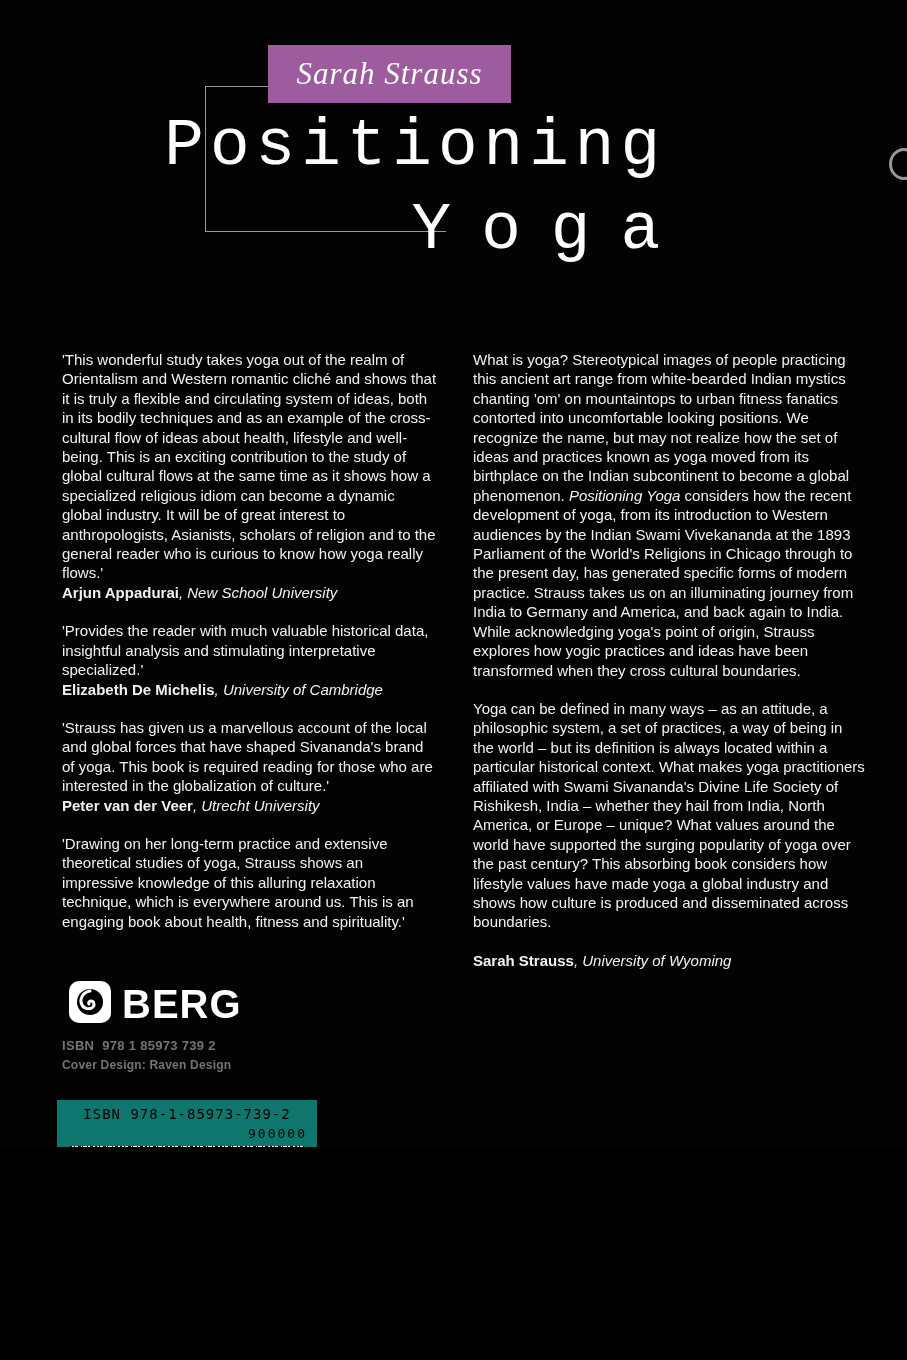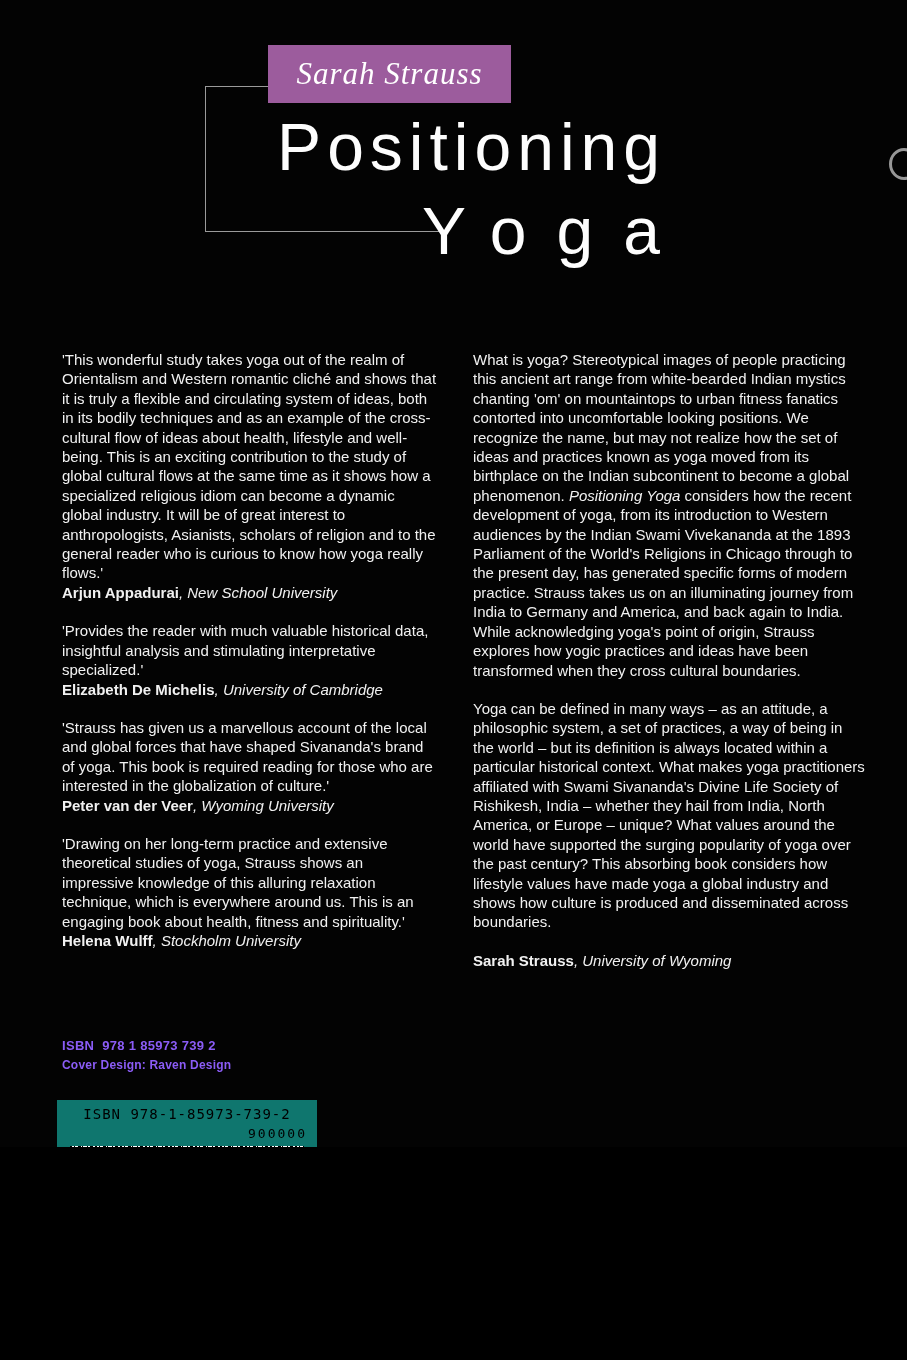--- a/index.html
+++ b/index.html
@@ -15,21 +15,21 @@
   }
   .author-banner{
     position:absolute;left:268px;top:45px;width:243px;height:58px;background:#9c5c9d;
     display:flex;align-items:center;justify-content:center;z-index:3;
   }
   .author-banner span{
     font-family:"Liberation Serif",serif;font-style:italic;font-size:31px;color:#fff;letter-spacing:1px;
   }
   .title{
     position:absolute;top:104px;right:247px;text-align:right;z-index:2;color:#fdfdfd;
-    font-family:Liberation Sans, sans-serif;font-weight:400;
+    font-family:Liberation Mono, monospace;font-weight:400;
   }
   .title .line1{font-size:66px;line-height:86px;letter-spacing:6px;margin-right:-6px;white-space:nowrap;}
   .title .line2{font-size:66px;line-height:82px;letter-spacing:30px;margin-right:-30px;white-space:nowrap;}
   .edge-mark{
     position:absolute;right:-12px;top:148px;width:24px;height:26px;border:3px solid #bdbdbd;
     border-radius:50%;opacity:.8;
   }
   .col{position:absolute;top:350px;font-size:15px;line-height:19.4px;color:#f1f1f1;}
   .col-left{left:62px;width:376px;}
   .col-right{left:473px;width:392px;}
@@ -39,21 +39,21 @@
   .para{margin:0 0 19px 0;}
   .ital{font-style:italic;}
   .author-line .b{font-weight:bold;}
   .author-line .i{font-style:italic;}
   .publisher{
     position:absolute;left:68px;top:980px;display:flex;align-items:center;gap:10px;
   }
   .publisher .berg-name{
     font-size:40px;font-weight:bold;color:#fff;letter-spacing:1px;line-height:44px;
   }
-  .isbn-block{position:absolute;left:62px;top:1038px;color:#8b5cf6;}
+  .isbn-block{position:absolute;left:62px;top:1038px;color:#737373;}
   .isbn-line{font-size:13px;font-weight:bold;letter-spacing:.3px;}
   .isbn-line .lbl{margin-right:8px;}
   .cover-design{font-size:12px;font-weight:bold;margin-top:5px;letter-spacing:.2px;}
   .barcode{
     position:absolute;left:57px;top:1100px;width:260px;height:147px;background:#0f766e;color:#000;
     font-family:"DejaVu Sans Mono",monospace;
   }
   .bc-header{position:absolute;left:0;right:0;top:6px;text-align:center;font-size:14px;letter-spacing:1px;}
   .bc-addon{position:absolute;right:10px;top:26px;font-size:13px;letter-spacing:2px;}
   .bc-bars{
@@ -100,34 +100,43 @@
     <div class="quote">
       <div>'This wonderful study takes yoga out of the realm of Orientalism and Western romantic cliché and shows that it is truly a flexible and circulating system of ideas, both in its bodily techniques and as an example of the cross-cultural flow of ideas about health, lifestyle and well-being. This is an exciting contribution to the study of global cultural flows at the same time as it shows how a specialized religious idiom can become a dynamic global industry. It will be of great interest to anthropologists, Asianists, scholars of religion and to the general reader who is curious to know how yoga really flows.'</div>
       <div class="q-attrib"><span class="b">Arjun Appadurai</span><span class="i">, New School University</span></div>
     </div>
     <div class="quote">
       <div>'Provides the reader with much valuable historical data, insightful analysis and stimulating interpretative specialized.'</div>
       <div class="q-attrib"><span class="b">Elizabeth De Michelis</span><span class="i">, University of Cambridge</span></div>
     </div>
     <div class="quote">
       <div>'Strauss has given us a marvellous account of the local and global forces that have shaped Sivananda's brand of yoga. This book is required reading for those who are interested in the globalization of culture.'</div>
-      <div class="q-attrib"><span class="b">Peter van der Veer</span><span class="i">, Wyoming University</span></div>
+      <div class="q-attrib"><span class="b">Peter van der Veer</span><span class="i">, Utrecht University</span></div>
     </div>
     <div class="quote">
       <div>'Drawing on her long-term practice and extensive theoretical studies of yoga, Strauss shows an impressive knowledge of this alluring relaxation technique, which is everywhere around us. This is an engaging book about health, fitness and spirituality.'</div>
-      <div class="q-attrib"><span class="b">Helena Wulff</span><span class="i">, Stockholm University</span></div>
     </div>
   </div>
 
   <div class="col col-right">
     <div class="para"><span>What is yoga? Stereotypical images of people practicing this ancient art range from white-bearded Indian mystics chanting 'om' on mountaintops to urban fitness fanatics contorted into uncomfortable looking positions. We recognize the name, but may not realize how the set of ideas and practices known as yoga moved from its birthplace on the Indian subcontinent to become a global phenomenon. </span><span class="ital">Positioning Yoga</span><span> considers how the recent development of yoga, from its introduction to Western audiences by the Indian Swami Vivekananda at the 1893 Parliament of the World's Religions in Chicago through to the present day, has generated specific forms of modern practice. Strauss takes us on an illuminating journey from India to Germany and America, and back again to India. While acknowledging yoga's point of origin, Strauss explores how yogic practices and ideas have been transformed when they cross cultural boundaries.</span></div>
     <div class="para">Yoga can be defined in many ways – as an attitude, a philosophic system, a set of practices, a way of being in the world – but its definition is always located within a particular historical context. What makes yoga practitioners affiliated with Swami Sivananda's Divine Life Society of Rishikesh, India – whether they hail from India, North America, or Europe – unique? What values around the world have supported the surging popularity of yoga over the past century?  This absorbing book considers how lifestyle values have made yoga a global industry and shows how culture is produced and disseminated across boundaries.</div>
     <div class="author-line"><span class="b">Sarah Strauss</span><span class="i">, University of Wyoming</span></div>
   </div>
 
+  <div class="publisher">
+    <span>
+      <svg width="44" height="44" viewBox="0 0 44 44" aria-hidden="true">
+        <rect x="1" y="1" width="42" height="42" rx="10" fill="#ffffff"></rect>
+        <circle cx="22" cy="22" r="13" fill="#000000"></circle>
+        <path d="M22 11 C15 12 11 19 14 25 C16 29 22 30 25 27 C27 25 26 21 23 21 C21 21 20 23 21 24" stroke="#ffffff" stroke-width="3" fill="none" stroke-linecap="round"></path>
+      </svg>
+    </span>
+    <span class="berg-name">BERG</span>
+  </div>
 
   <div class="isbn-block">
     <div class="isbn-line"><span class="lbl">ISBN</span><span>978 1 85973 739 2</span></div>
     <div class="cover-design">Cover Design: Raven Design</div>
   </div>
 
   <div class="barcode">
     <div class="bc-header">ISBN 978-1-85973-739-2</div>
     <div class="bc-addon">900000</div>
     <div class="bc-bars"></div>

